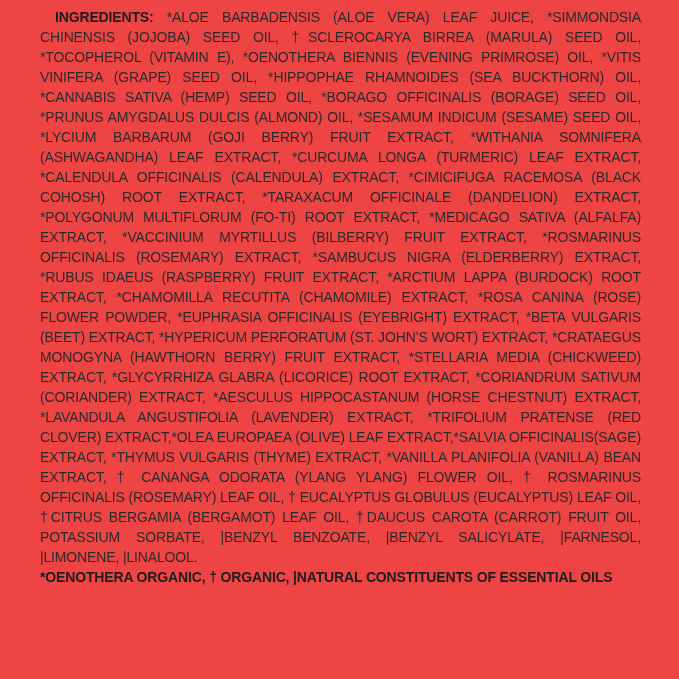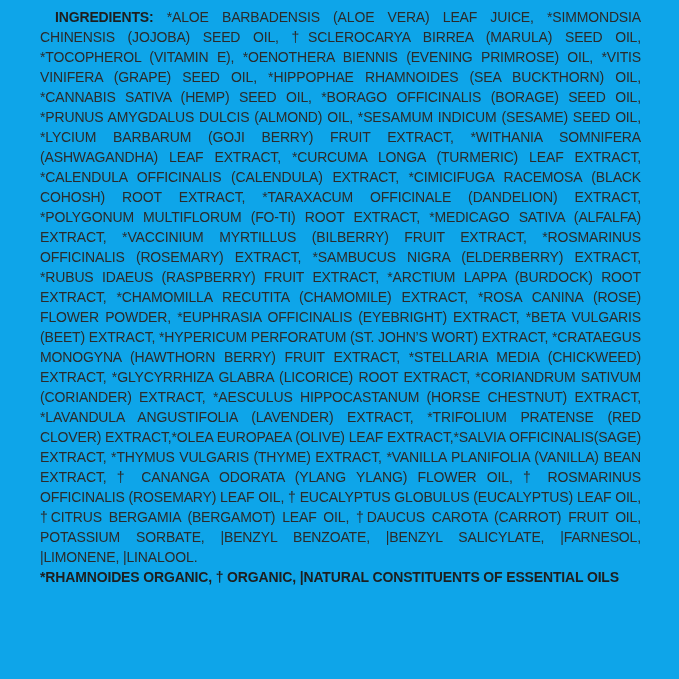--- a/index.html
+++ b/index.html
@@ -4,21 +4,21 @@
 <style>
   html, body {
     margin: 0;
     padding: 0;
     background: #ffffff;
   }
   .label-page {
     position: relative;
     width: 679px;
     height: 679px;
-    background: #0ea5e9;
+    background: #ef4444;
     overflow: hidden;
     font-family: "Liberation Sans", sans-serif;
   }
   .text-block {
     position: absolute;
     left: 40px;
     top: 7px;
     width: 601px;
     color: #2b2b2b;
     font-size: 14px;
@@ -40,15 +40,15 @@
     color: #1e1e1e;
     text-align: left;
   }
 </style>
 </head>
 <body>
 
 <div class="label-page">
   <div class="text-block">
     <p class="ingredients-para"><span class="heading">INGREDIENTS:</span> <span>*ALOE BARBADENSIS (ALOE VERA) LEAF JUICE, *SIMMONDSIA CHINENSIS (JOJOBA) SEED OIL, †SCLEROCARYA BIRREA (MARULA) SEED OIL, *TOCOPHEROL (VITAMIN E), *OENOTHERA BIENNIS (EVENING PRIMROSE) OIL, *VITIS VINIFERA (GRAPE) SEED OIL, *HIPPOPHAE RHAMNOIDES (SEA BUCKTHORN) OIL, *CANNABIS SATIVA (HEMP) SEED OIL, *BORAGO OFFICINALIS (BORAGE) SEED OIL, *PRUNUS AMYGDALUS DULCIS (ALMOND) OIL, *SESAMUM INDICUM (SESAME) SEED OIL, *LYCIUM BARBARUM (GOJI BERRY) FRUIT EXTRACT, *WITHANIA SOMNIFERA (ASHWAGANDHA) LEAF EXTRACT, *CURCUMA LONGA (TURMERIC) LEAF EXTRACT, *CALENDULA OFFICINALIS (CALENDULA) EXTRACT, *CIMICIFUGA RACEMOSA (BLACK COHOSH) ROOT EXTRACT, *TARAXACUM OFFICINALE (DANDELION) EXTRACT, *POLYGONUM MULTIFLORUM (FO-TI) ROOT EXTRACT, *MEDICAGO SATIVA (ALFALFA) EXTRACT, *VACCINIUM MYRTILLUS (BILBERRY) FRUIT EXTRACT, *ROSMARINUS OFFICINALIS (ROSEMARY) EXTRACT, *SAMBUCUS NIGRA (ELDERBERRY) EXTRACT, *RUBUS IDAEUS (RASPBERRY) FRUIT EXTRACT, *ARCTIUM LAPPA (BURDOCK) ROOT EXTRACT, *CHAMOMILLA RECUTITA (CHAMOMILE) EXTRACT, *ROSA CANINA (ROSE) FLOWER POWDER, *EUPHRASIA OFFICINALIS (EYEBRIGHT) EXTRACT, *BETA VULGARIS (BEET) EXTRACT, *HYPERICUM PERFORATUM (ST. JOHN’S WORT) EXTRACT, *CRATAEGUS MONOGYNA (HAWTHORN BERRY) FRUIT EXTRACT, *STELLARIA MEDIA (CHICKWEED) EXTRACT, *GLYCYRRHIZA GLABRA (LICORICE) ROOT EXTRACT, *CORIANDRUM SATIVUM (CORIANDER) EXTRACT, *AESCULUS HIPPOCASTANUM (HORSE CHESTNUT) EXTRACT, *LAVANDULA ANGUSTIFOLIA (LAVENDER) EXTRACT, *TRIFOLIUM PRATENSE (RED CLOVER) EXTRACT,*OLEA EUROPAEA (OLIVE) LEAF EXTRACT,*SALVIA OFFICINALIS(SAGE) EXTRACT, *THYMUS VULGARIS (THYME) EXTRACT, *VANILLA PLANIFOLIA (VANILLA) BEAN EXTRACT, † CANANGA ODORATA (YLANG YLANG) FLOWER OIL, † ROSMARINUS OFFICINALIS (ROSEMARY) LEAF OIL, † EUCALYPTUS GLOBULUS (EUCALYPTUS) LEAF OIL, †CITRUS BERGAMIA (BERGAMOT) LEAF OIL, †DAUCUS CAROTA (CARROT) FRUIT OIL, POTASSIUM SORBATE, |BENZYL BENZOATE, |BENZYL SALICYLATE, |FARNESOL, |LIMONENE, |LINALOOL.</span></p>
-    <p class="footnote-para">*RHAMNOIDES ORGANIC, † ORGANIC, |NATURAL CONSTITUENTS OF ESSENTIAL OILS</p>
+    <p class="footnote-para">*OENOTHERA ORGANIC, † ORGANIC, |NATURAL CONSTITUENTS OF ESSENTIAL OILS</p>
   </div>
 </div>
 
 </body></html>

